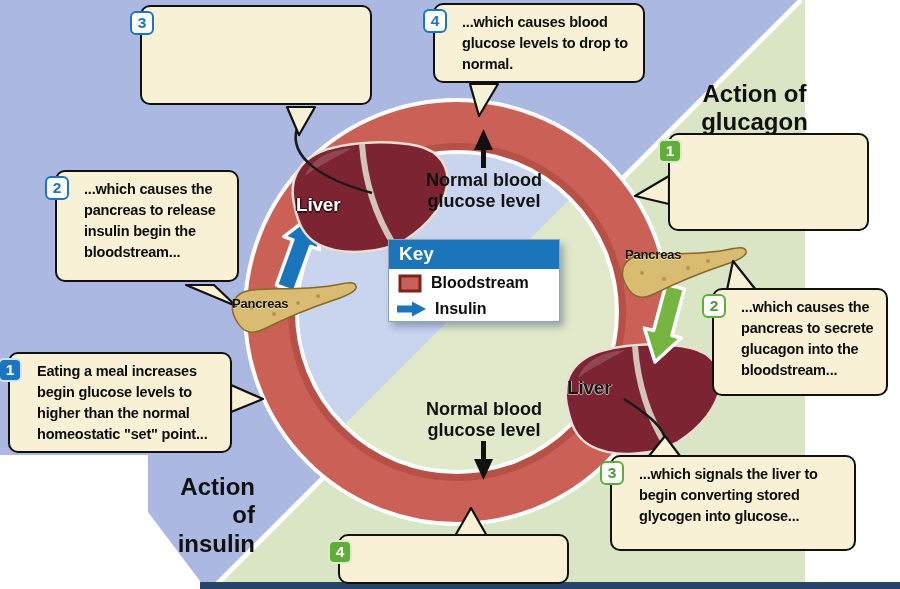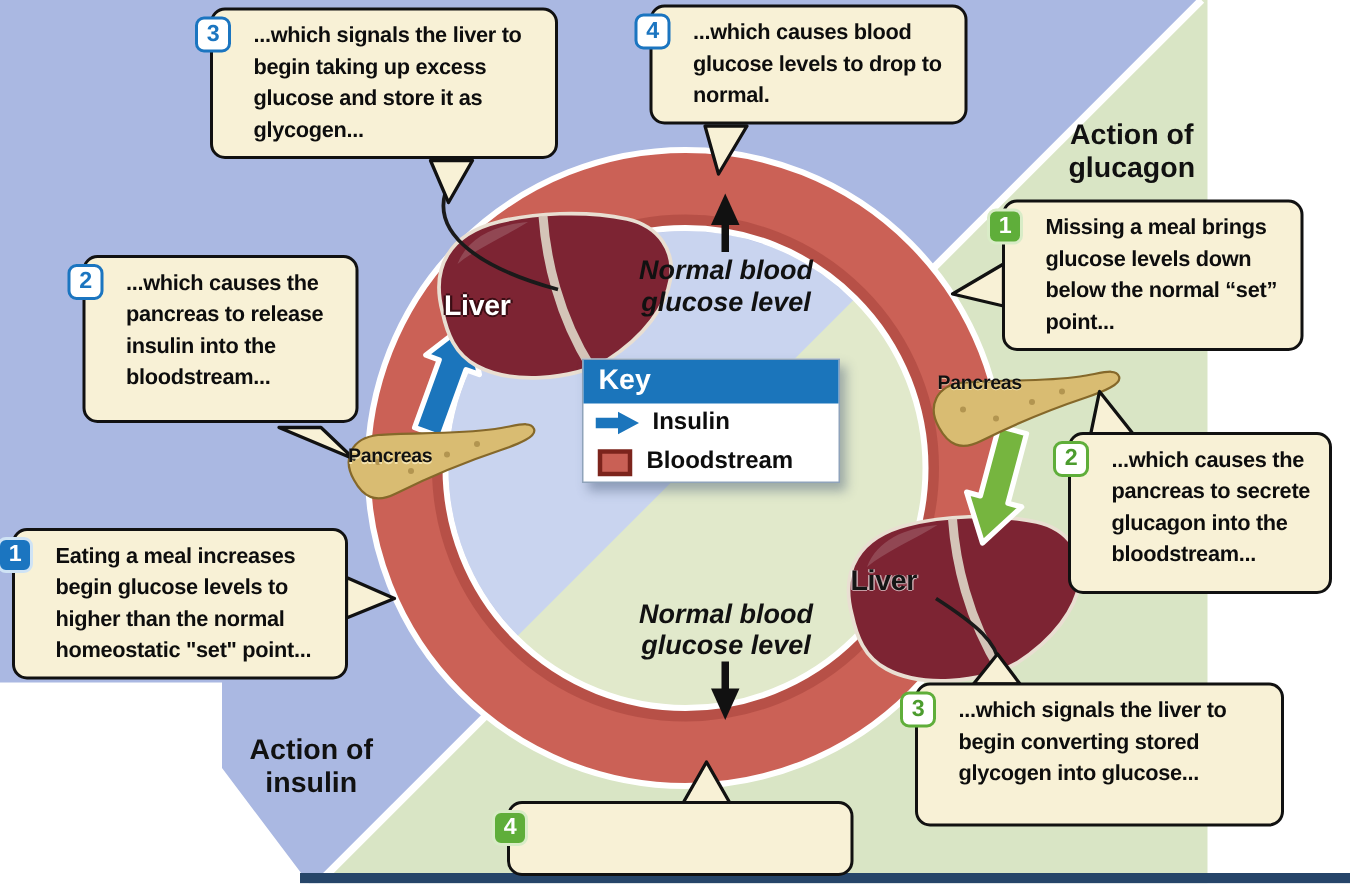--- a/index.html
+++ b/index.html
@@ -16,22 +16,22 @@
   }
   .badge{
     position:absolute;left:-12px;top:4px;width:24px;height:24px;border-radius:6px;
     display:flex;align-items:center;justify-content:center;
     font-size:15.5px;font-weight:bold;box-sizing:border-box;
   }
   .badge.bo{background:#fff;border:2.5px solid #1b75c0;color:#1b75c0;}
   .badge.bf{background:#1b75c0;border:2px solid #cfe3f5;color:#fff;}
   .badge.go{background:#fff;border:2.5px solid #5fae3a;color:#4c9c2e;}
   .badge.gf{background:#5fae3a;border:2px solid #d9ecc7;color:#fff;}
-  .action{position:absolute;font-size:19px;font-weight:bold;line-height:1.18;color:#111;}
-  .normal{position:absolute;width:180px;text-align:center;font-size:18px;font-weight:bold;line-height:1.16;color:#111;font-style:italic;}
+  .action{position:absolute;font-size:24px;font-weight:bold;line-height:1.18;color:#111;}
+  .normal{position:absolute;width:180px;text-align:center;font-size:18px;font-weight:bold;line-height:1.16;color:#111;}
   .organ-label{position:absolute;font-weight:bold;text-align:left;letter-spacing:-0.2px;}
   .liver-top-label{font-size:19px;color:#fff;
     text-shadow:-1.5px 0 #3a0d14,1.5px 0 #3a0d14,0 -1.5px #3a0d14,0 1.5px #3a0d14;}
   .liver-right-label{font-size:19px;color:#151515;
     text-shadow:-1px 0 rgba(255,255,255,.55),1px 0 rgba(255,255,255,.55),0 1px rgba(255,255,255,.55);}
   .pancreas-label{font-size:13px;color:#111;
     text-shadow:0 1px rgba(255,244,200,.7);}
   #key{
     position:absolute;left:388px;top:239px;width:172px;box-sizing:border-box;
     background:#fff;border:1px solid #8fa3ba;
@@ -108,67 +108,65 @@
 
     <rect x="200" y="582" width="700" height="7" fill="#264569"></rect>
   </svg>
 
   <div class="callout" style="left:8px;top:352px;width:224px;min-height:99px;">
     <span class="badge bf">1</span>
     <span>Eating a meal increases begin glucose levels to higher than the normal homeostatic "set" point...</span>
   </div>
   <div class="callout" style="left:55px;top:170px;width:184px;min-height:112px;">
     <span class="badge bo">2</span>
-    <span>...which causes the pancreas to release insulin into the bloodstream...</span>
+    <span>...which causes the pancreas to release insulin begin the bloodstream...</span>
   </div>
   <div class="callout" style="left:140px;top:5px;width:232px;min-height:100px;">
     <span class="badge bo">3</span>
-    <span>...which signals the liver to begin taking up excess glucose and store it as glycogen...</span>
   </div>
   <div class="callout" style="left:433px;top:3px;width:212px;min-height:78px;">
     <span class="badge bo">4</span>
     <span>...which causes blood glucose levels to drop to normal.</span>
   </div>
 
   <div class="callout" style="left:668px;top:133px;width:201px;min-height:98px;">
     <span class="badge gf">1</span>
-    <span>Missing a meal brings glucose levels down below the normal “set” point...</span>
   </div>
   <div class="callout" style="left:712px;top:288px;width:176px;min-height:108px;">
     <span class="badge go">2</span>
     <span>...which causes the pancreas to secrete glucagon into the bloodstream...</span>
   </div>
   <div class="callout" style="left:610px;top:455px;width:246px;min-height:96px;">
     <span class="badge go">3</span>
     <span>...which signals the liver to begin converting stored glycogen into glucose...</span>
   </div>
   <div class="callout" style="left:338px;top:534px;width:231px;min-height:50px;">
     <span class="badge gf">4</span>
   </div>
 
   <div class="action" style="left:697px;top:80px;width:115px;text-align:center;">Action of glucagon</div>
-  <div class="action" style="left:160px;top:473px;width:95px;text-align:center;margin-top:17px;">Action of insulin</div>
+  <div class="action" style="left:160px;top:473px;width:95px;text-align:right;">Action of insulin</div>
 
   <div class="normal" style="left:394px;top:170px;">Normal blood glucose level</div>
   <div class="normal" style="left:394px;top:399px;">Normal blood glucose level</div>
 
   <div class="organ-label liver-top-label" style="left:296px;top:194px;width:110px;">Liver</div>
   <div class="organ-label liver-right-label" style="left:567px;top:377px;width:100px;">Liver</div>
   <div class="organ-label pancreas-label" style="left:232px;top:296px;width:115px;">Pancreas</div>
   <div class="organ-label pancreas-label" style="left:625px;top:247px;width:105px;">Pancreas</div>
 
   <div id="key">
     <div class="hdr">Key</div>
     <div class="row">
+      <svg width="26" height="20">
+        <rect x="3" y="3" width="20" height="15" stroke="#7c241c" stroke-width="3" fill="#c96055"></rect>
+      </svg>
+      <span>Bloodstream</span>
+    </div>
+    <div class="row">
       <svg width="30" height="16">
         <polygon points="0,4.5 15,4.5 15,0.5 29,8 15,15.5 15,11.5 0,11.5" fill="#1b75bc"></polygon>
       </svg>
       <span>Insulin</span>
-    </div>
-    <div class="row">
-      <svg width="26" height="20">
-        <rect x="3" y="3" width="20" height="15" stroke="#7c241c" stroke-width="3" fill="#c96055"></rect>
-      </svg>
-      <span>Bloodstream</span>
     </div>
   </div>
 
 </div>
 
 </body></html>

